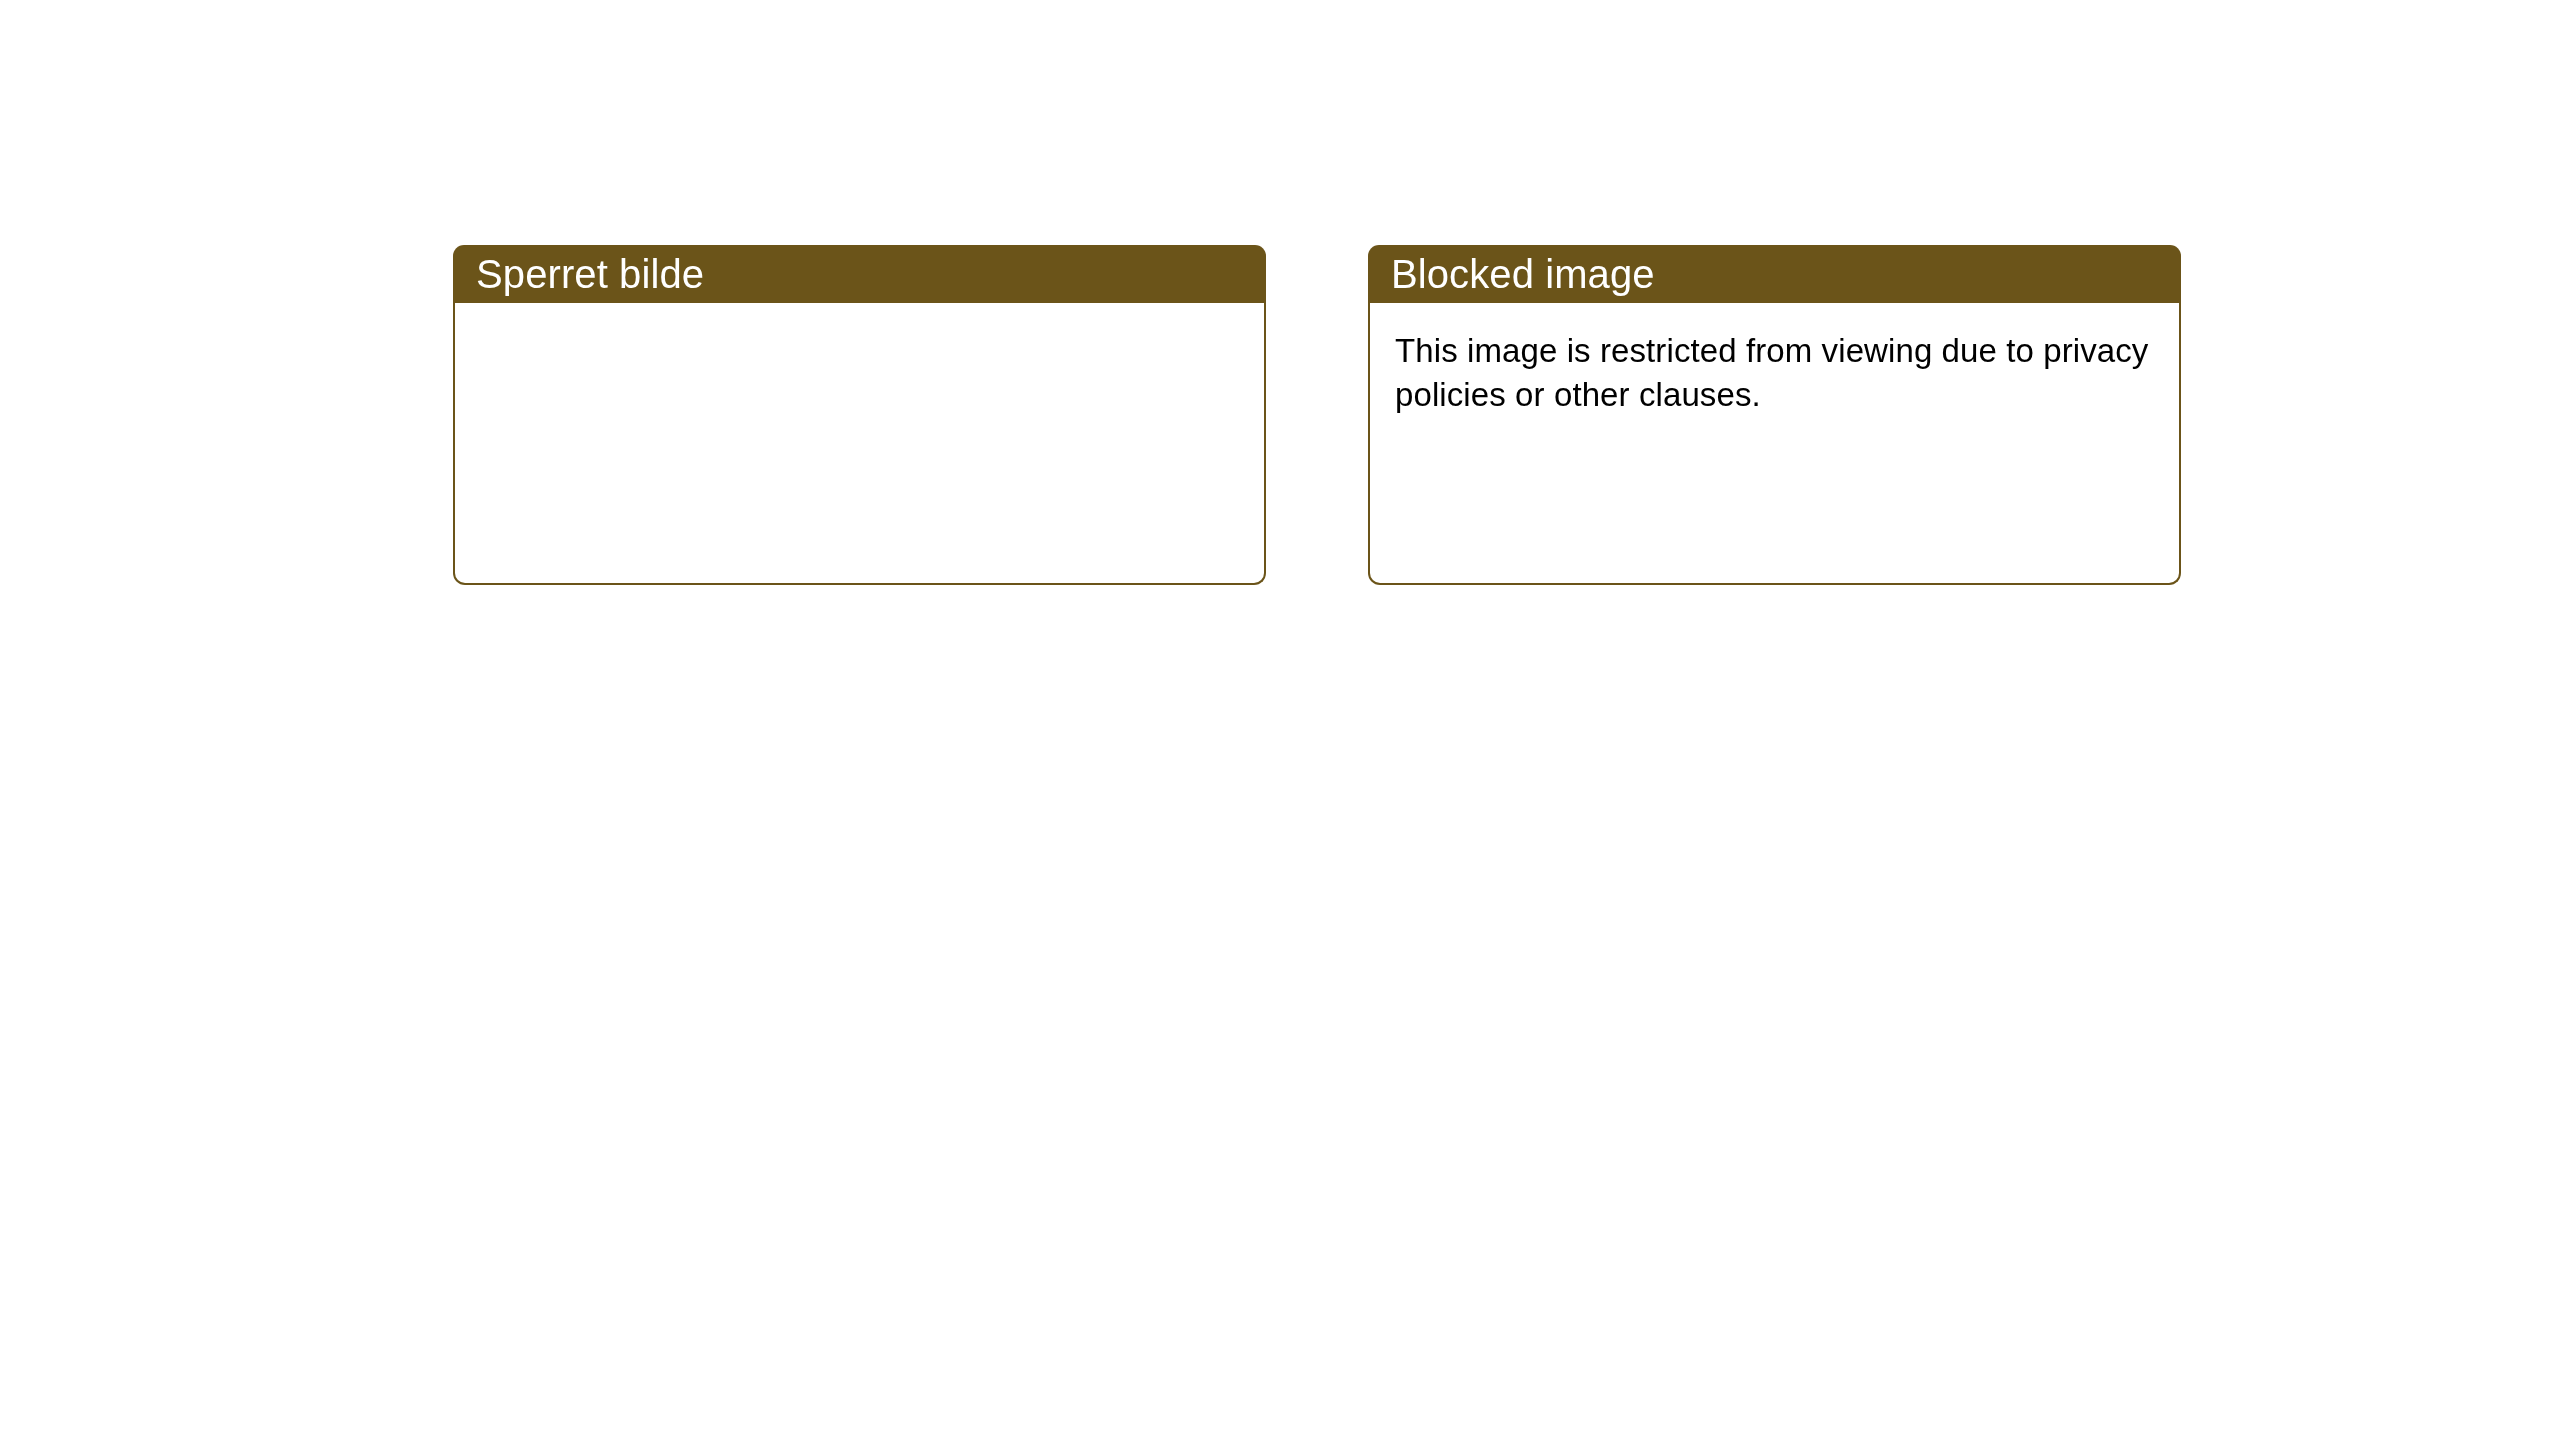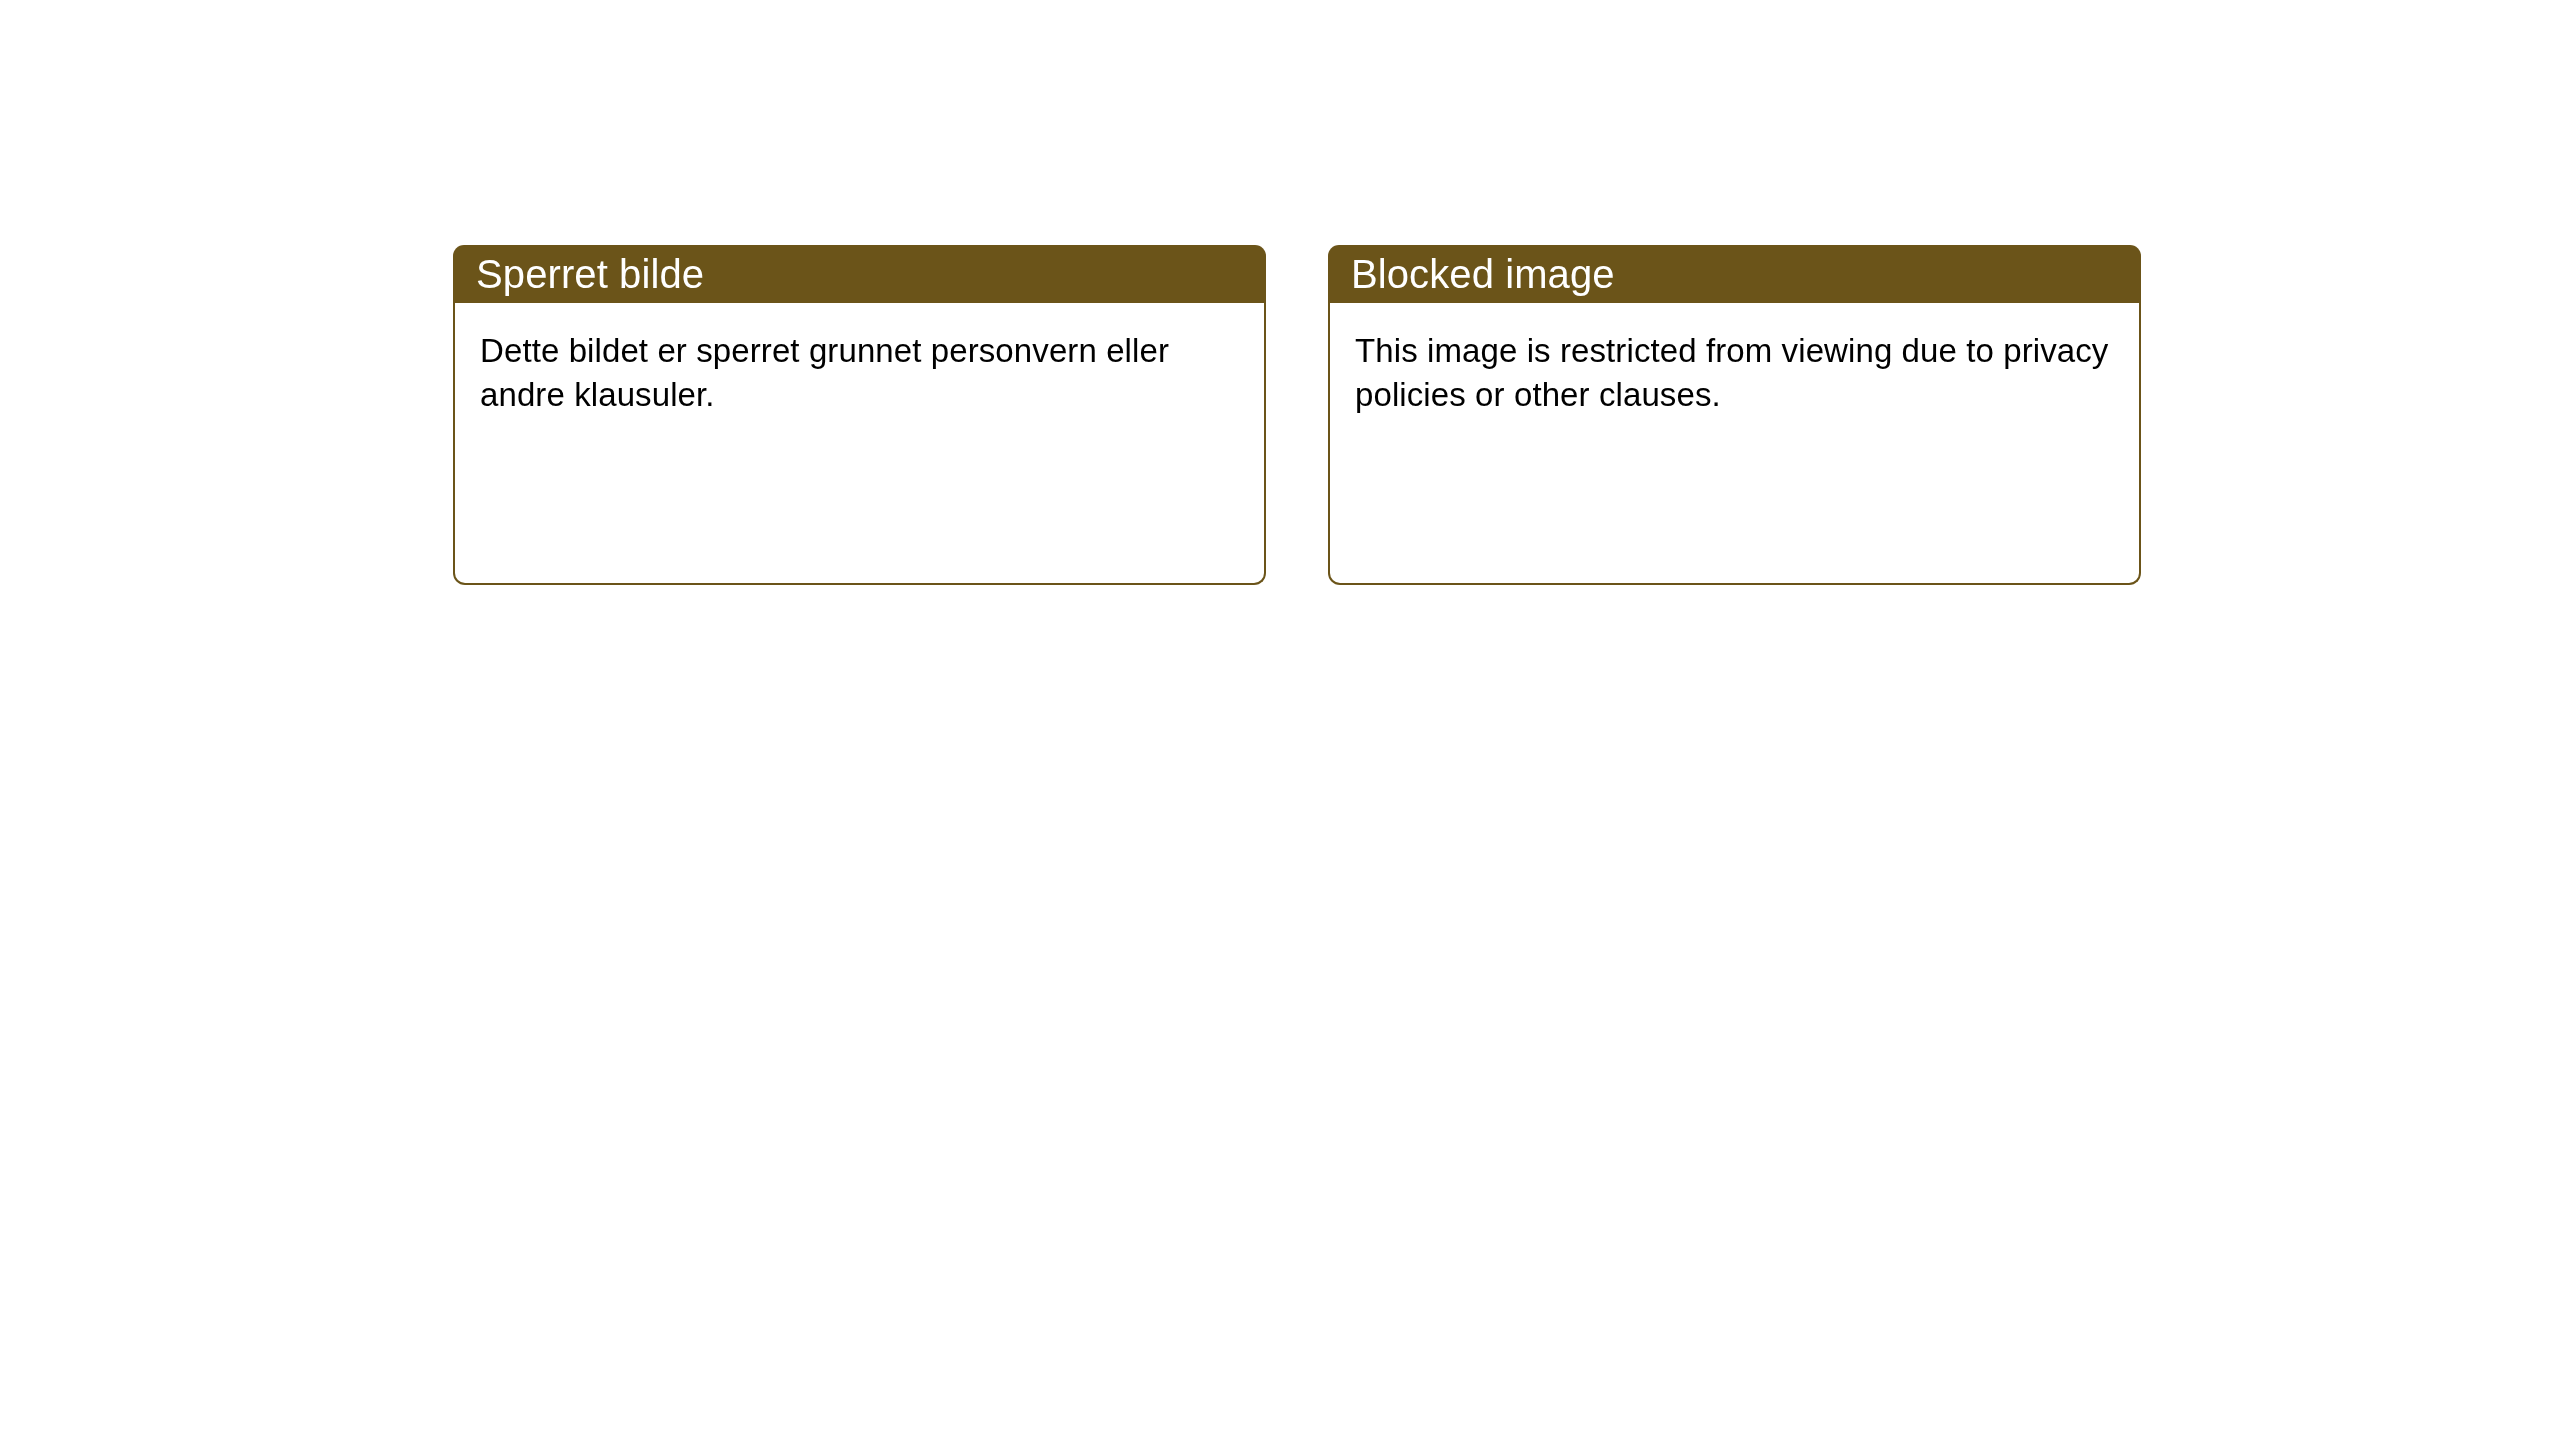--- a/index.html
+++ b/index.html
@@ -25,21 +25,21 @@
   
   .notice-card {
     position: absolute;
     width: 813px;
     box-sizing: border-box;
     background: #ffffff;
     border-radius: 12px;
   }
 
   .notice-card.card-1 { left: 453px; top: 245px; }
-  .notice-card.card-2 { left: 1328px; top: 245px; }
+  .notice-card.card-2 { left: 1368px; top: 245px; }
 
   
   .card-header {
     box-sizing: border-box;
     height: 58px;
     background: #6b5419;
     border-radius: 11px 11px 0 0;
     display: flex;
     align-items: center;
     padding: 0 0 0 23px;
@@ -83,21 +83,20 @@
 </head>
 <body>
 
 <div id="stage">
 
   <section class="notice-card card-1">
     <div class="card-header">
       <span class="card-title">Sperret bilde</span>
     </div>
     <div class="card-body">
-      <p class="card-paragraph">Dette bildet er sperret grunnet personvern eller andre klausuler.</p>
     </div>
   </section>
 
   <section class="notice-card card-2">
     <div class="card-header">
       <span class="card-title">Blocked image</span>
     </div>
     <div class="card-body">
       <p class="card-paragraph">This image is restricted from viewing due to privacy policies or other clauses.</p>
     </div>

